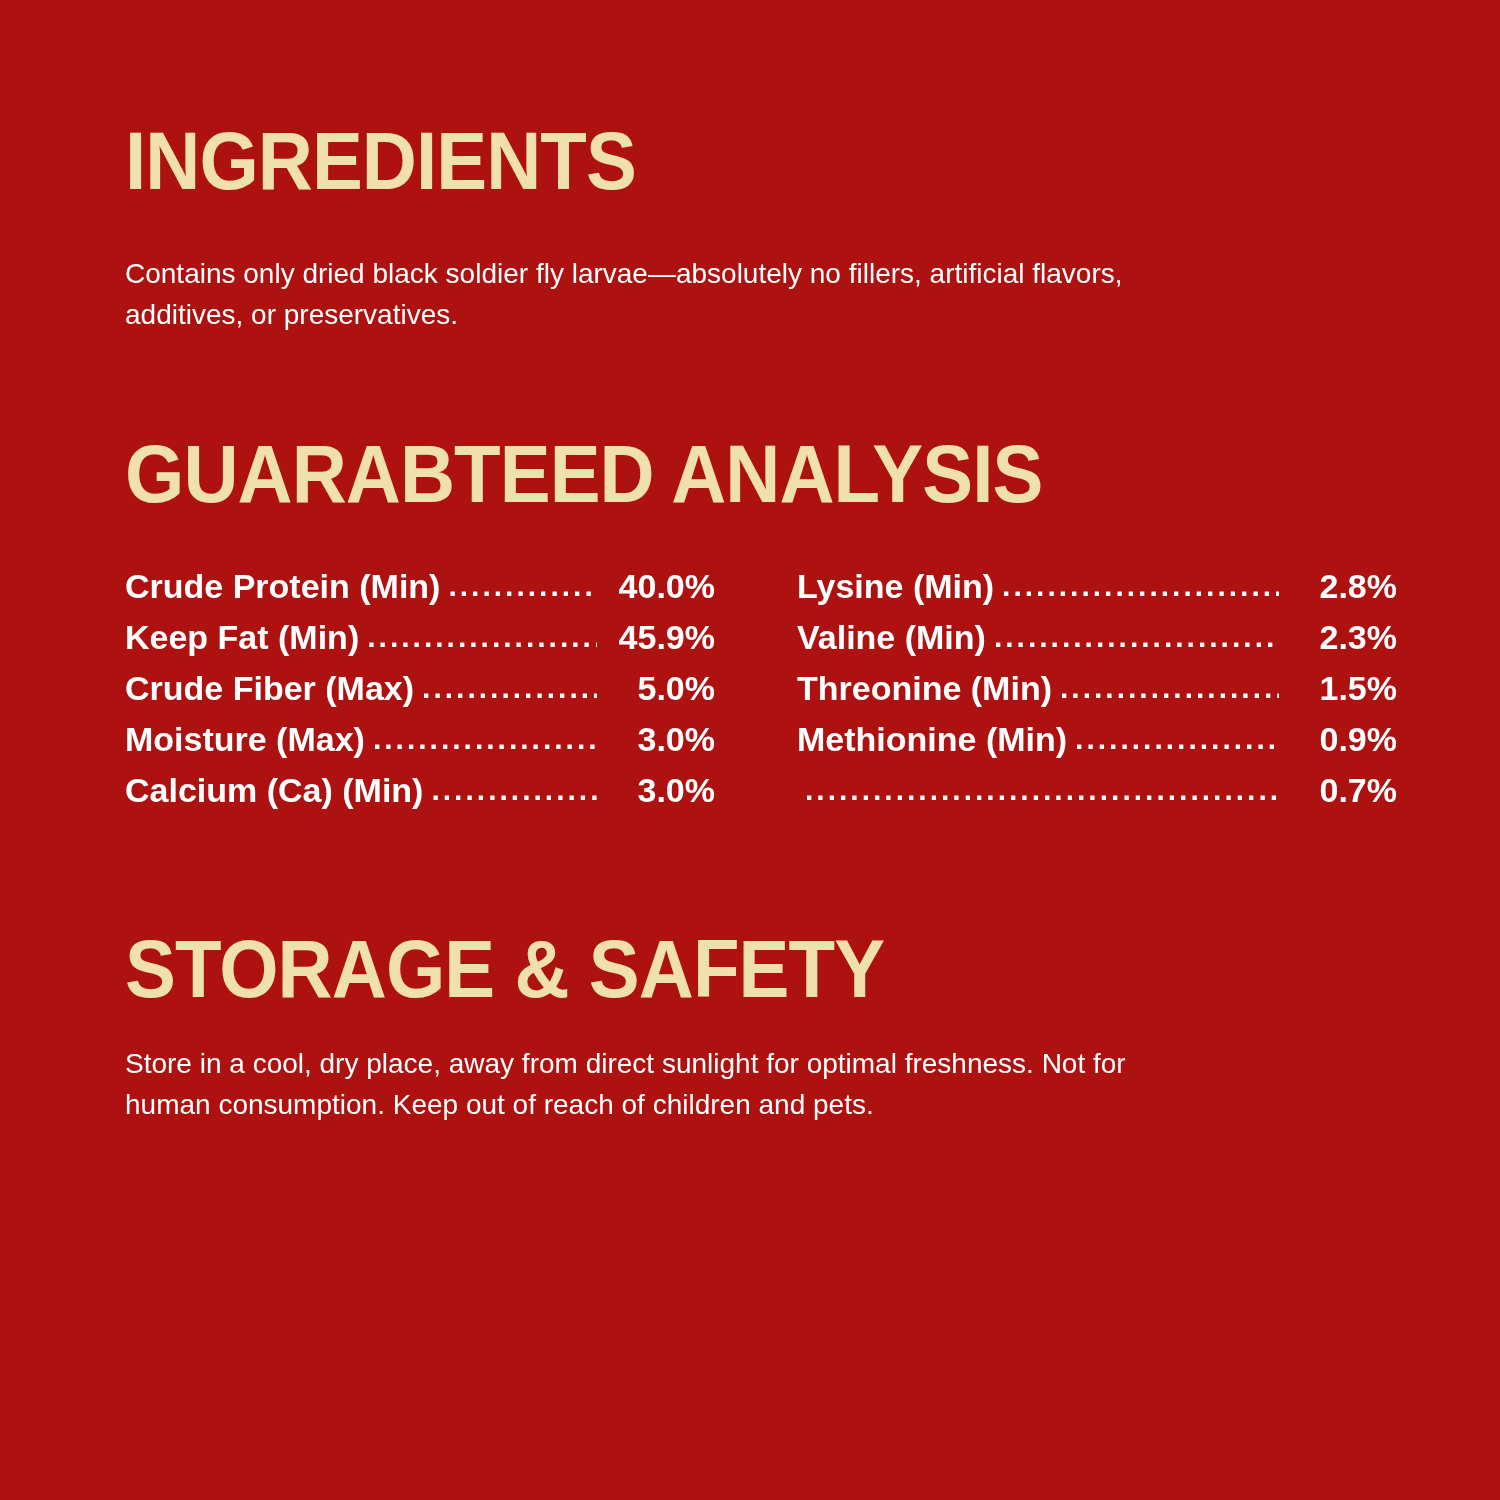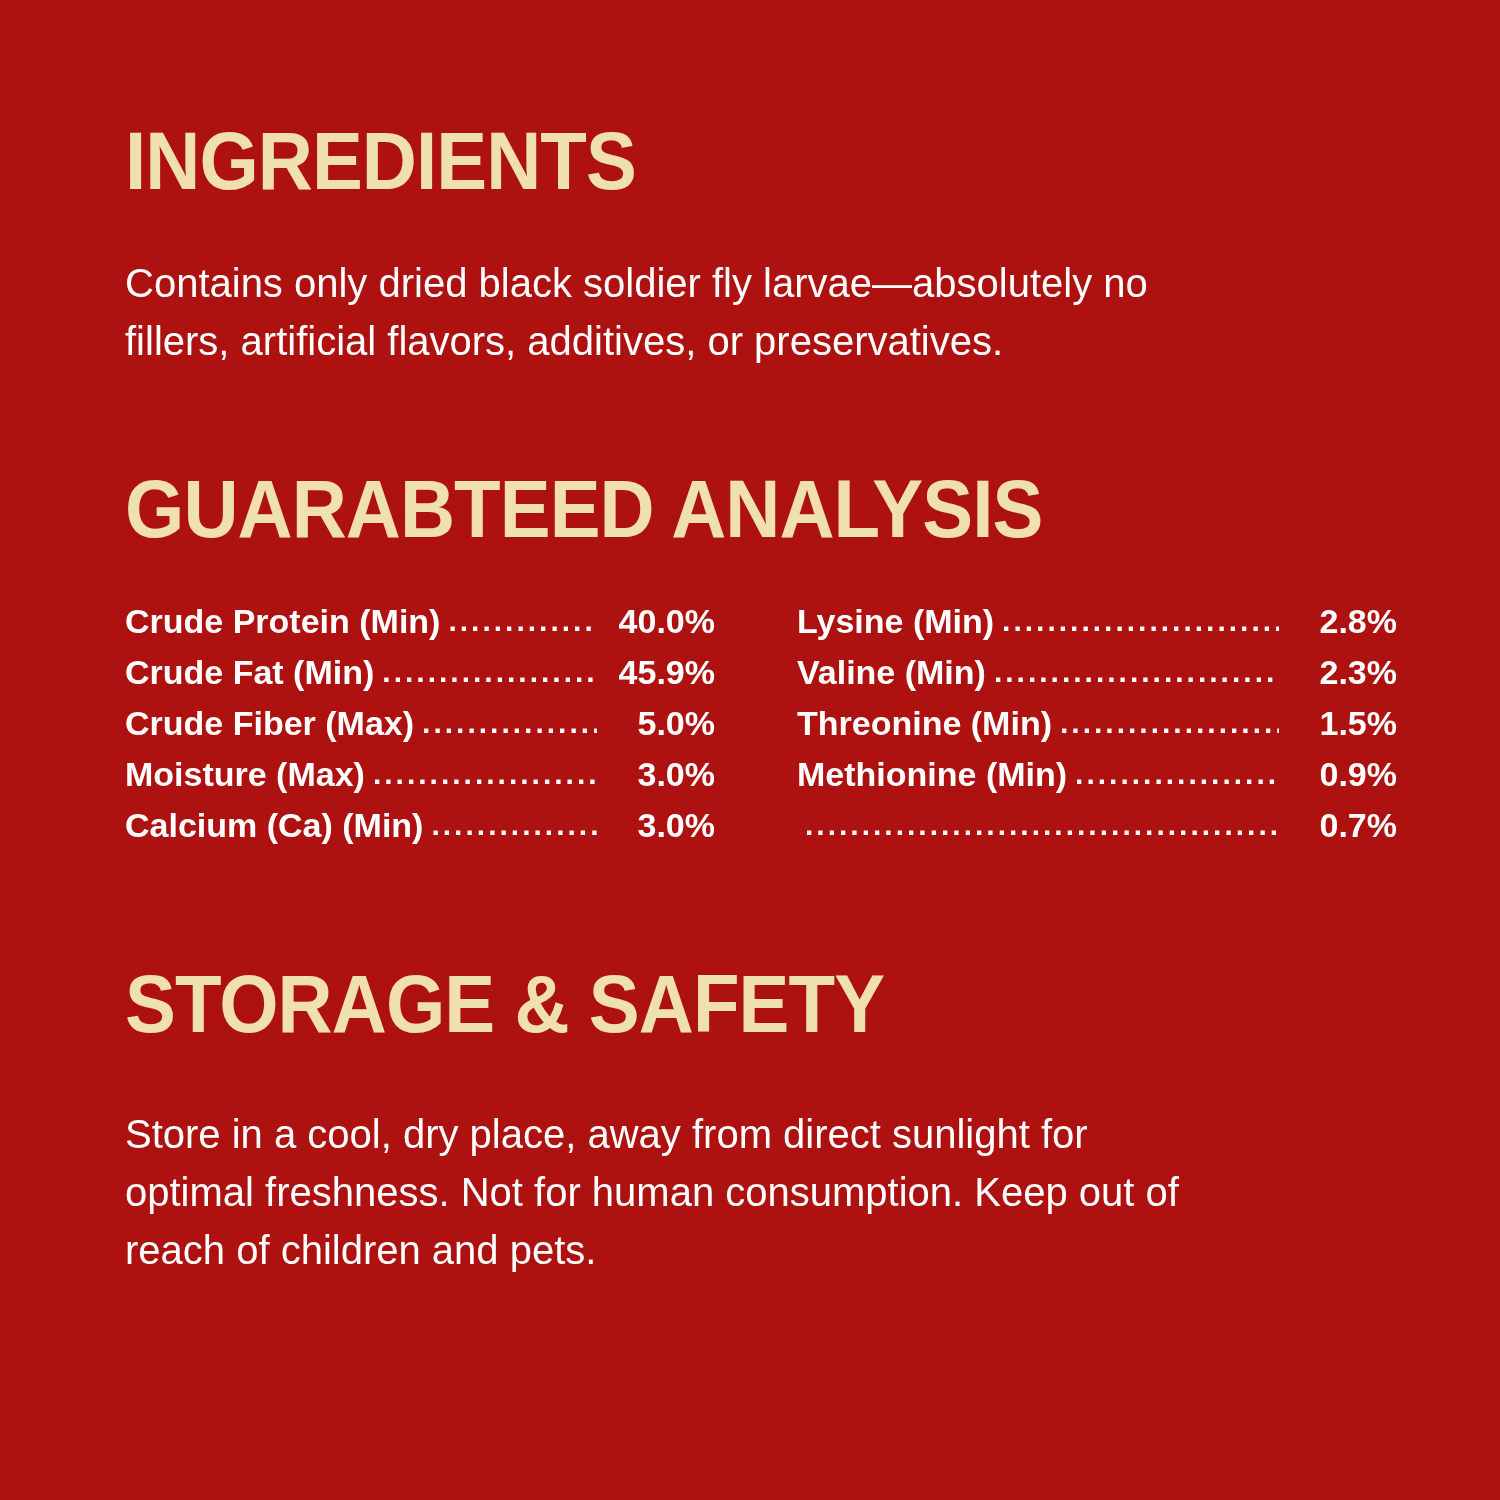--- a/index.html
+++ b/index.html
@@ -34,21 +34,21 @@
     font-size: 82px;
   }
   #title-analysis {
     font-size: 82px;
   }
   #title-storage {
     font-size: 82px;
   }
   .body-text {
     color: #FFFFFF;
-    font-size: 40px;
+    font-size: 28px;
     line-height: 1.45;
     font-weight: normal;
     margin: 0;
     max-width: 1268px;
   }
   .block-ingredients {
     margin-top: 52px;
   }
   .block-analysis-title {
     margin-top: 98px;
@@ -88,21 +88,21 @@
   }
   .nutrient-value {
     flex: 0 0 auto;
     text-align: right;
     min-width: 110px;
   }
   .block-storage-title {
     margin-top: 112px;
   }
   .block-storage-body {
-    margin-top: 60px;
+    margin-top: 34px;
   }
 </style>
 </head>
 <body>
 
 <div class="page">
 
   <h1 class="section-title" id="title-ingredients">INGREDIENTS</h1>
 
   <p class="body-text block-ingredients">Contains only dried black soldier fly larvae—absolutely no fillers, artificial flavors, additives, or preservatives.</p>
@@ -113,21 +113,21 @@
 
     <div class="analysis-col col-left">
 
       <div class="nutrient-row">
         <span class="nutrient-label">Crude Protein (Min)</span>
         <span class="nutrient-dots">................................................................</span>
         <span class="nutrient-value">40.0%</span>
       </div>
 
       <div class="nutrient-row">
-        <span class="nutrient-label">Crude Fat (Min)</span>
+        <span class="nutrient-label">Keep Fat (Min)</span>
         <span class="nutrient-dots">................................................................</span>
         <span class="nutrient-value">45.9%</span>
       </div>
 
       <div class="nutrient-row">
         <span class="nutrient-label">Crude Fiber (Max)</span>
         <span class="nutrient-dots">................................................................</span>
         <span class="nutrient-value">5.0%</span>
       </div>
 

